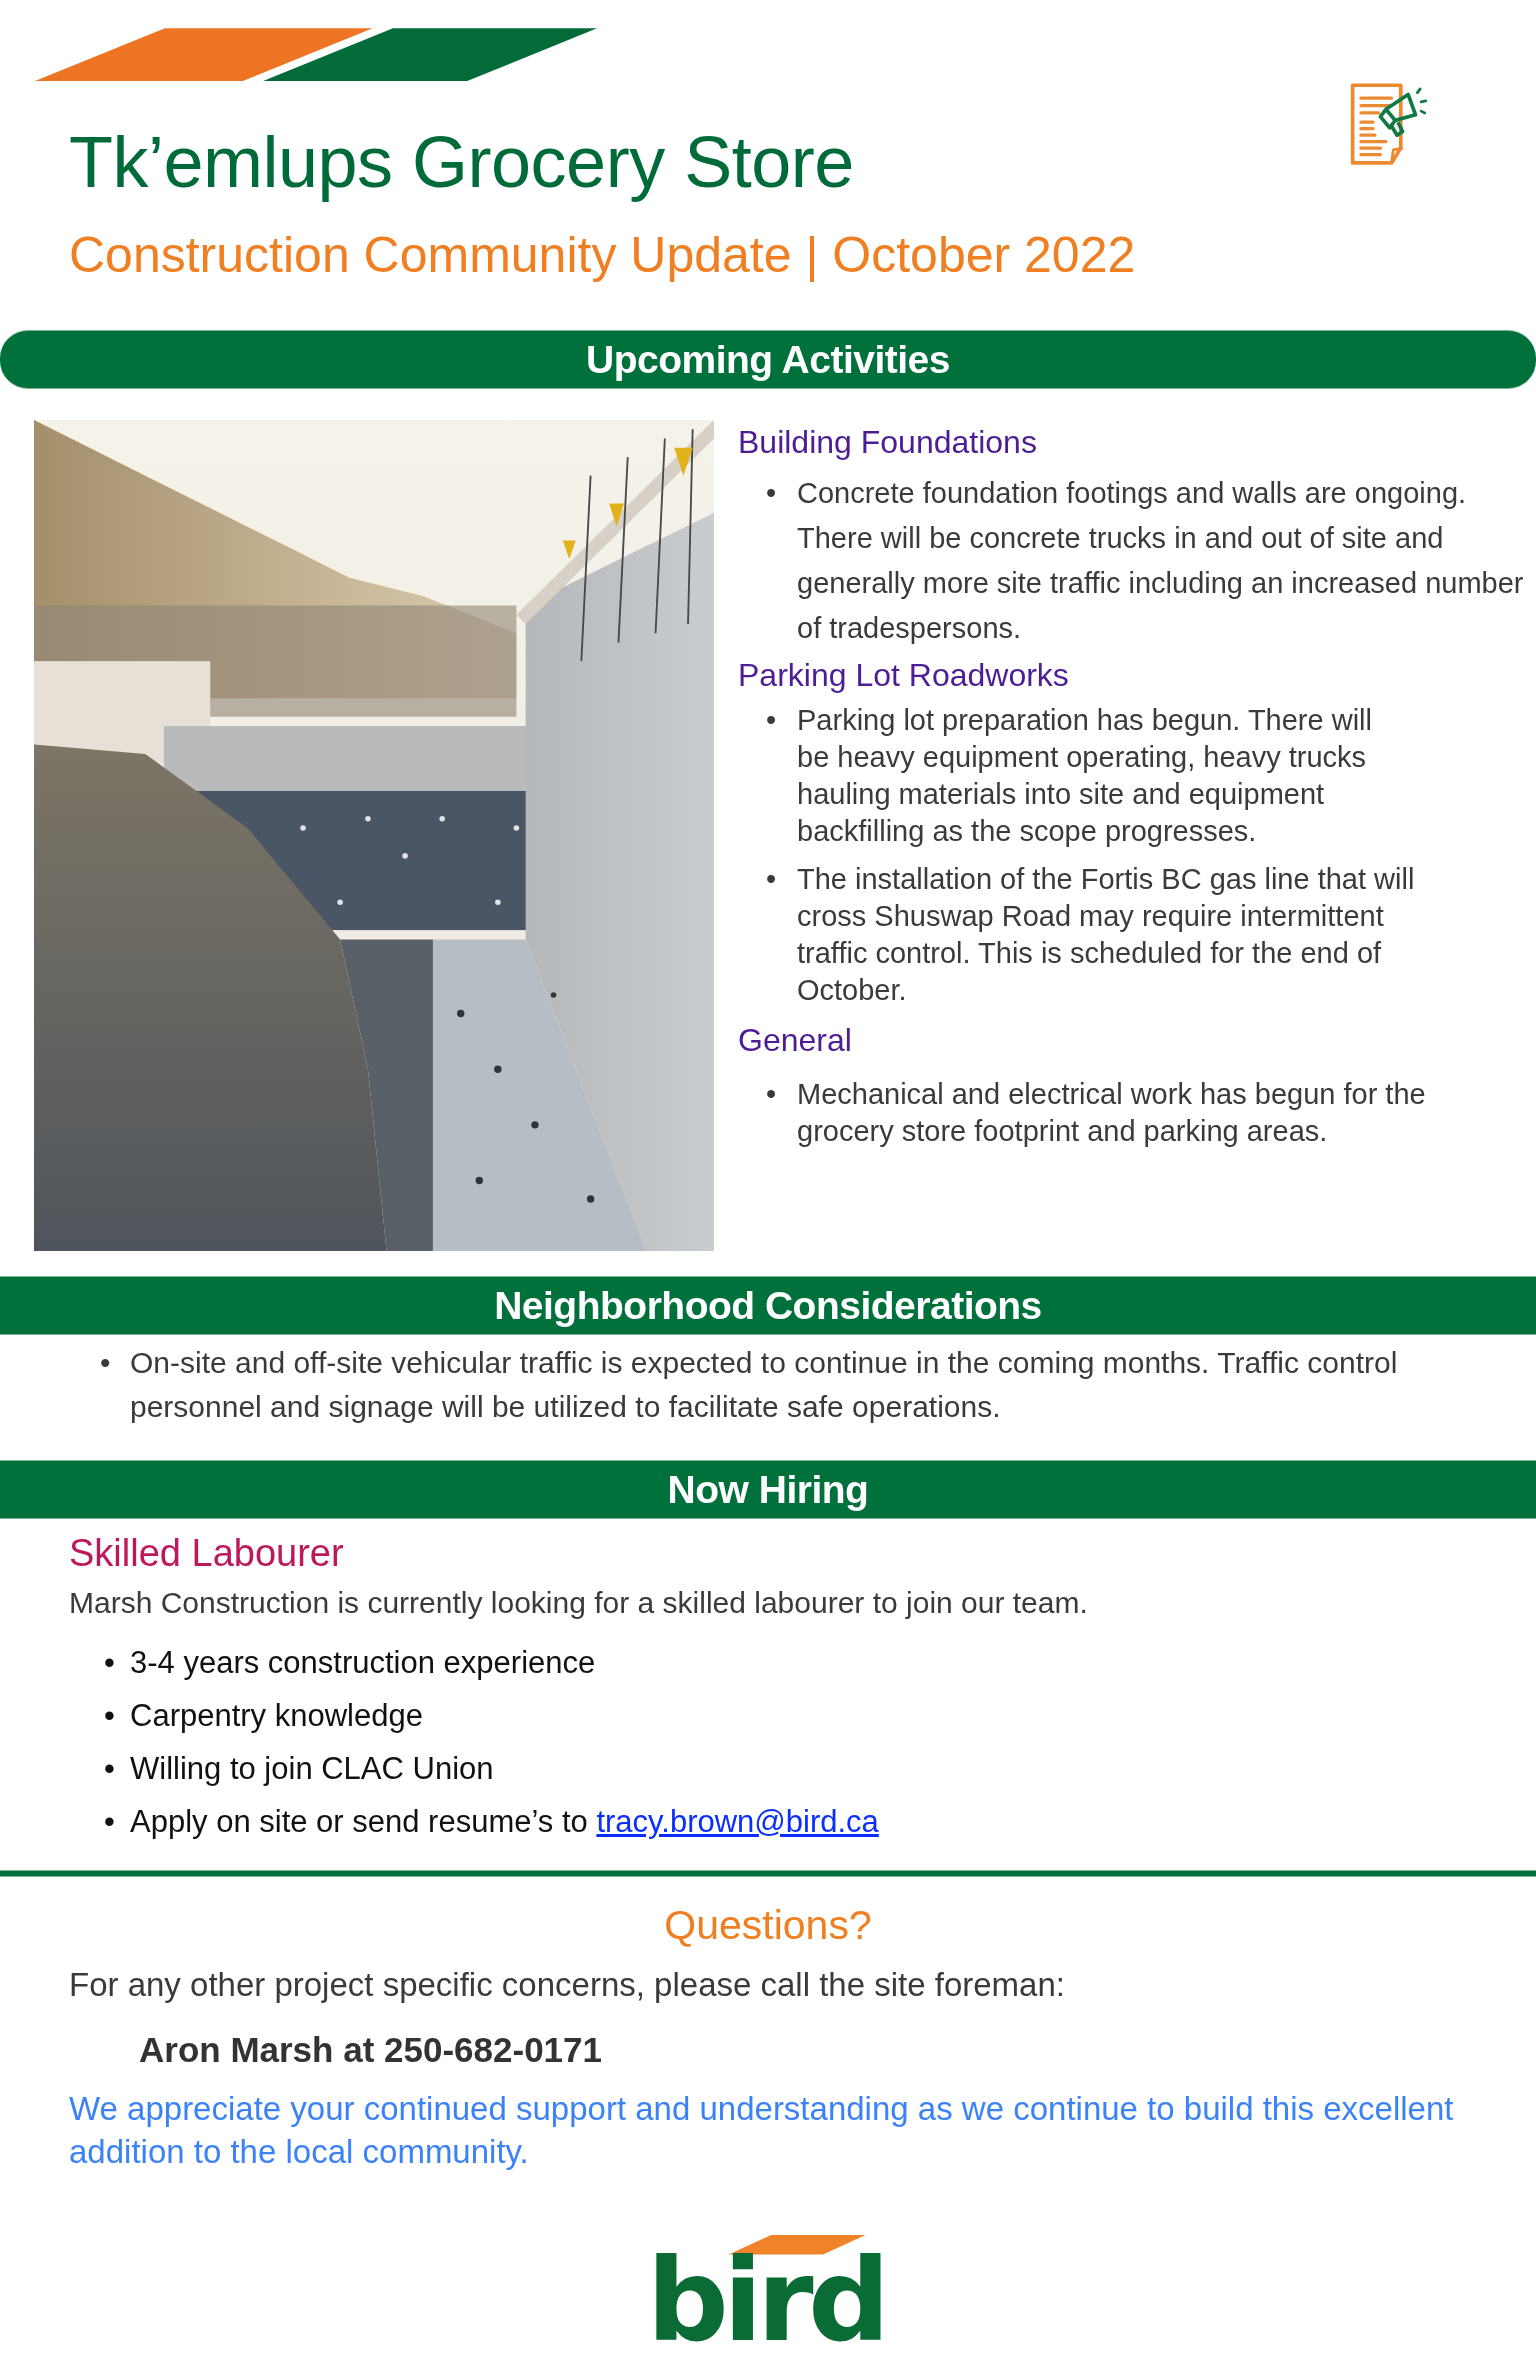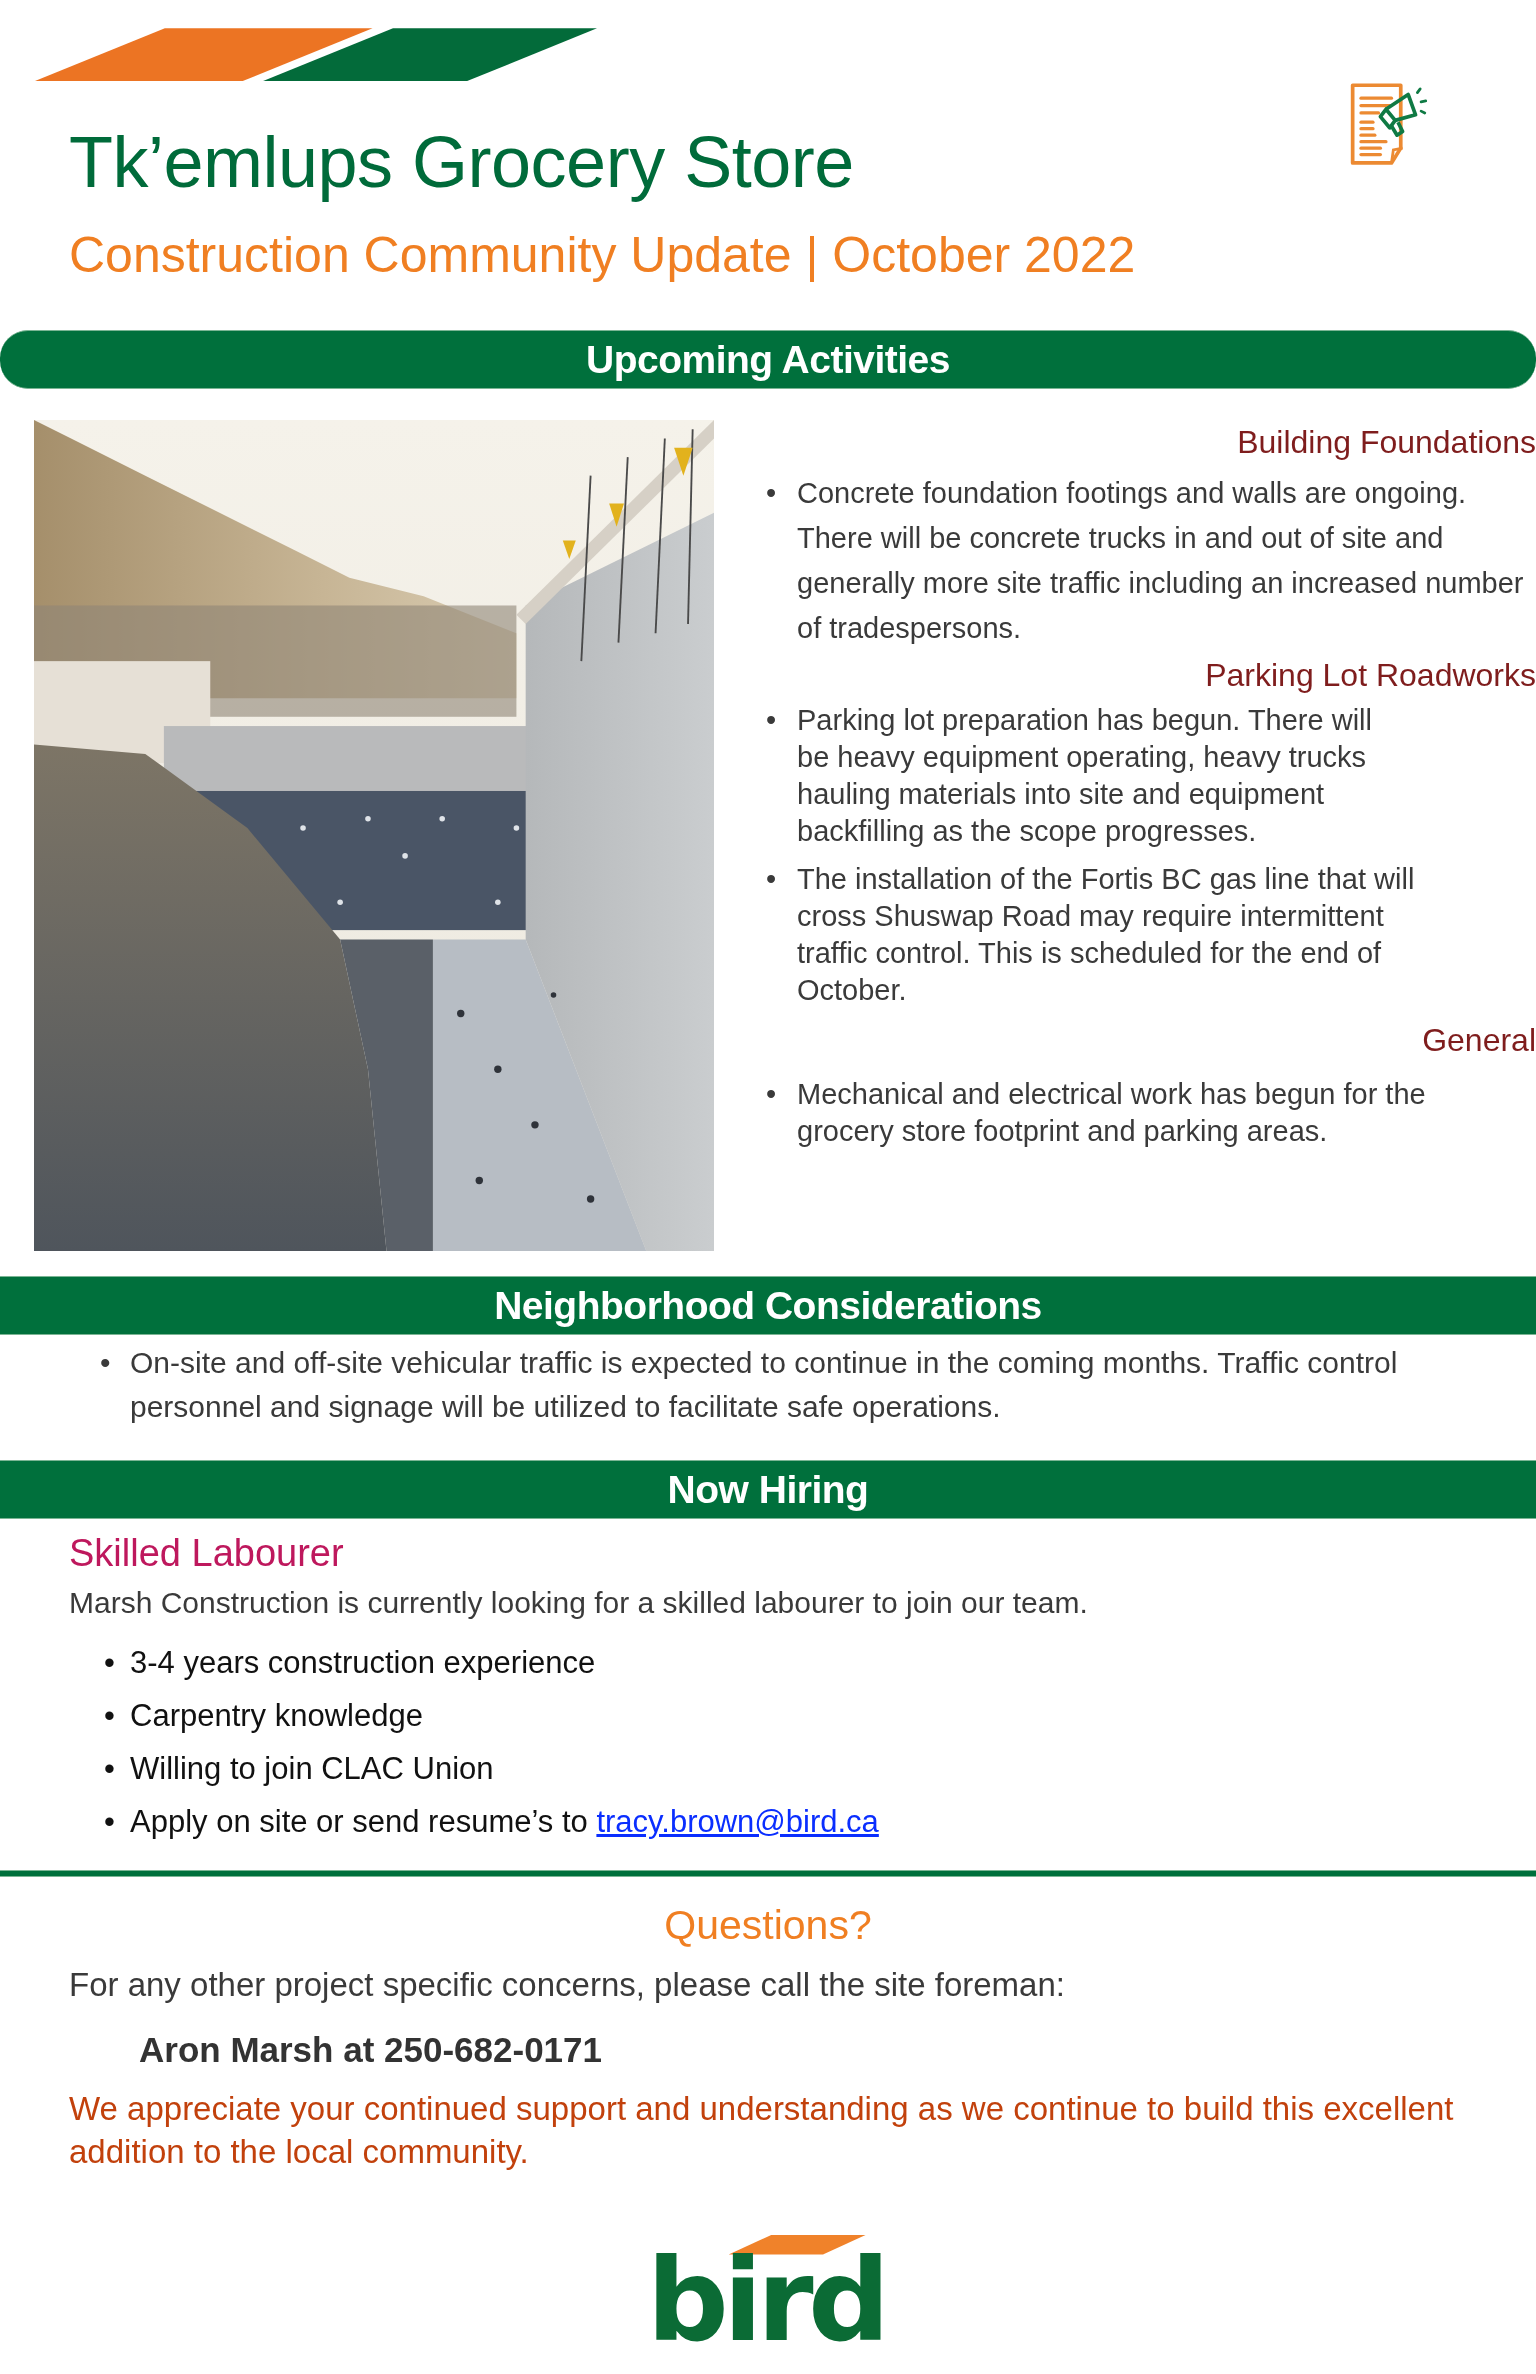--- a/index.html
+++ b/index.html
@@ -21,21 +21,21 @@
     .bar span { color: #ffffff; font-weight: bold; font-size: 39px; letter-spacing: -0.5px; }
     .bar1 { top: 330px; border-radius: 28px; }
     .bar2 { top: 1276px; }
     .bar3 { top: 1460px; }
 
     
     .photo { left: 34px; top: 420px; width: 680px; height: 831px; overflow: hidden; }
 
     
     .col { left: 738px; top: 419px; width: 798px; }
-    .sub-h { color: #7f1d1d; font-size: 32px; line-height: 46px; text-align: right; }
+    .sub-h { color: #4c1d95; font-size: 32px; line-height: 46px; }
     .bul { position: relative; padding-left: 59px; font-size: 29px; color: #3a3a3a; }
     .bul::before { content: "•"; position: absolute; left: 28px; top: 0; color: #3a3a3a; }
     .bul.loose { line-height: 45px; }
     .bul.tight { line-height: 37px; }
 
     
     .nb-text { left: 100px; top: 1341px; width: 1428px; font-size: 30px; line-height: 44px; color: #3a3a3a; padding-left: 30px; position: absolute; }
     .nb-text::before { content: "•"; position: absolute; left: 0; top: 0; }
 
     
@@ -45,21 +45,21 @@
     .req { position: relative; padding-left: 26px; font-size: 31px; line-height: 53px; color: #111111; white-space: nowrap; }
     .req::before { content: "•"; position: absolute; left: 0; top: 0; }
     .req a { color: #0a2eff; text-decoration: underline; }
 
     
     .divider { left: 0; top: 1870px; width: 1536px; height: 7.4px; background: #00703c; border-top: 0.9px solid #7bb594; border-bottom: 0.9px solid #7bb594; }
 
     .q-title { left: 0; width: 1536px; top: 1902px; text-align: center; font-size: 41px; color: #f07f22; }
     .q-text { left: 69px; top: 1966px; font-size: 33px; color: #3a3a3a; }
     .q-contact { left: 139px; top: 2030px; font-size: 35px; font-weight: bold; color: #333333; }
-    .q-thanks { left: 69px; top: 2087px; width: 1391px; font-size: 33px; line-height: 43px; color: #c2410c; }
+    .q-thanks { left: 69px; top: 2087px; width: 1391px; font-size: 33px; line-height: 43px; color: #3b82f6; }
 
     .logo { left: 647px; top: 2235px; width: 241px; height: 111px; }
   </style>
 </head>
 <body>
 
 <svg class="abs stripes" viewBox="0 0 620 62">
   <polygon points="0,57 140,0 364,0 224,57" fill="#ec7423"></polygon>
   <polygon points="246,57 386,0 606,0 466,57" fill="#036b3a"></polygon>
 </svg>

